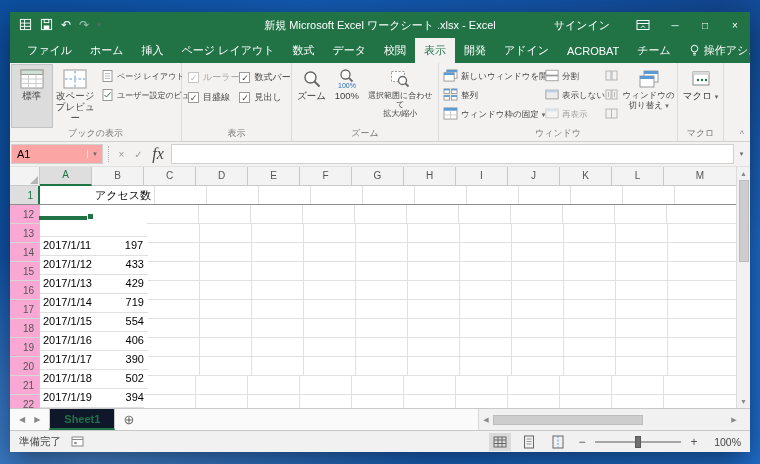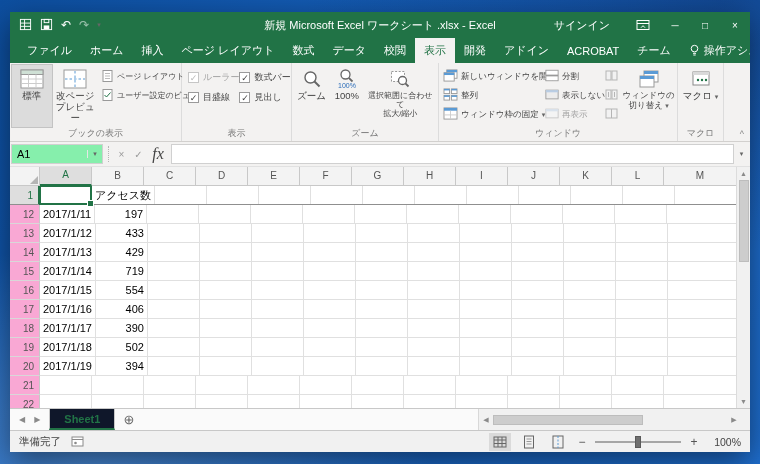--- a/index.html
+++ b/index.html
@@ -40,21 +40,21 @@
   .sbtn { display:flex; align-items:center; gap:3px; height:19px; padding:0 2px; white-space:nowrap; font-size:8.5px; }
   .sbtn.dis, .chk.dis { color:#a3a3a3; }
   .chk { display:flex; align-items:center; gap:4px; height:20px; font-size:9px; white-space:nowrap; }
   .box { width:11px; height:11px; border:1px solid #9a9a9a; background:#fff; font-size:9px; line-height:10px; text-align:center; color:#444; flex:0 0 11px; }
   .chk.dis .box { border-color:#c6c6c6; color:#b8b8b8; }
   .car { font-size:7px; color:#666; }
   .collapse { position:absolute; right:6px; bottom:2px; color:#888; font-size:9px; }
 
   
   .frow { flex:0 0 25px; background:#f3f2f1; border-bottom:1px solid #e1e1e1; display:flex; align-items:center; padding:0 1px; font-size:11px; }
-  .namebox { width:92px; height:20px; background:#86efac; border:1px solid #d0d0d0; display:flex; align-items:center; padding-left:5px; }
+  .namebox { width:92px; height:20px; background:#fca5a5; border:1px solid #d0d0d0; display:flex; align-items:center; padding-left:5px; }
   .nbcar { margin-left:auto; width:15px; text-align:center; color:#666; font-size:7px; border-left:1px solid #e6e6e6; }
   .fsep { width:6px; height:16px; border-right:1px dotted #b5b5b5; margin-right:4px; }
   .fbtn { width:17px; text-align:center; color:#9a9a9a; font-size:10px; }
   .fx { font-style:italic; font-family:"Liberation Serif",serif; color:#444; font-size:16px; width:22px; text-align:center; }
   .finput { flex:1; height:20px; background:#fff; border:1px solid #d0d0d0; margin-left:2px; padding-left:4px; }
   .fexp { width:15px; text-align:center; color:#666; font-size:7px; }
 
   
   .gridwrap { flex:1 1 auto; display:flex; background:#fff; overflow:hidden; }
   .gridmain { flex:1; display:flex; flex-direction:column; overflow:hidden; }
@@ -65,21 +65,21 @@
   .chdr.last { flex:1 1 auto; border-right:none; }
   .chdr.selhdr { background:#dedede; border-bottom:2px solid #217346; line-height:16px; color:#217346; }
   .rowswrap { flex:1; overflow:hidden; }
   .grow { display:flex; height:19px; }
   .grow.freeze { border-bottom:1px solid #8f8f8f; }
   .grow.freeze .cell, .grow.freeze .rhdr { border-bottom:none; }
   .rhdr { flex:0 0 30px; background:#f9a8d4; border-right:1px solid #c8c8c8; border-bottom:1px solid #d8d8d8; font-size:10px; color:#555; text-align:right; padding-right:5px; line-height:19px; }
   .rhdr.selhdr { background:#dedede; border-right:2px solid #217346; color:#217346; }
   .cell { flex:0 0 52px; border-right:1px solid #e0e0e0; border-bottom:1px solid #e0e0e0; font-size:11px; line-height:18px; padding:0 3px; white-space:nowrap; color:#000; }
   .cell.last { flex:1 1 auto; border-right:none; }
-  .cell.num { text-align:right; }
+  .cell.num { text-align:right;margin-top:31px; }
   .cell.txt { text-align:left; overflow:visible; }
   .cell.selcell { position:relative; z-index:2; }
   .cell.selcell::after { content:''; position:absolute; left:-1px; top:-1px; right:-1px; bottom:-1px; border:2px solid #217346; }
   .cell.selcell::before { content:''; position:absolute; right:-3px; bottom:-3px; width:5px; height:5px; background:#217346; border:1px solid #fff; z-index:4; }
   .vscroll { flex:0 0 14px; background:#f1f1f1; border-left:1px solid #dcdcdc; display:flex; flex-direction:column; align-items:center; font-size:7px; color:#8a8a8a; }
   .vscroll .arr { height:13px; line-height:13px; }
   .vthumb { width:10px; height:82px; background:#cdcdcd; border:1px solid #bdbdbd; }
   .vfill { flex:1; }
 
   

